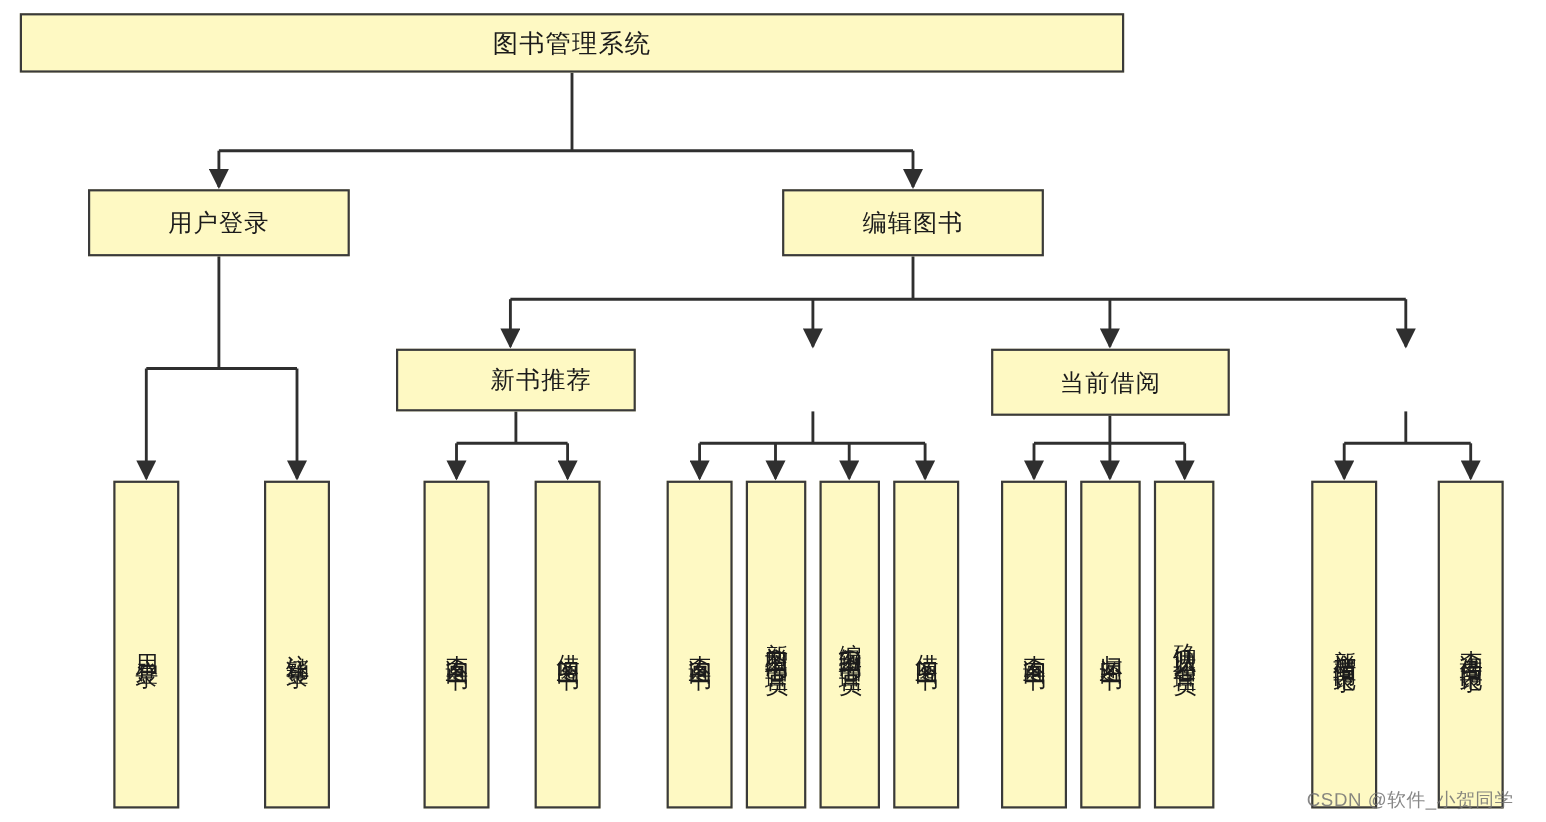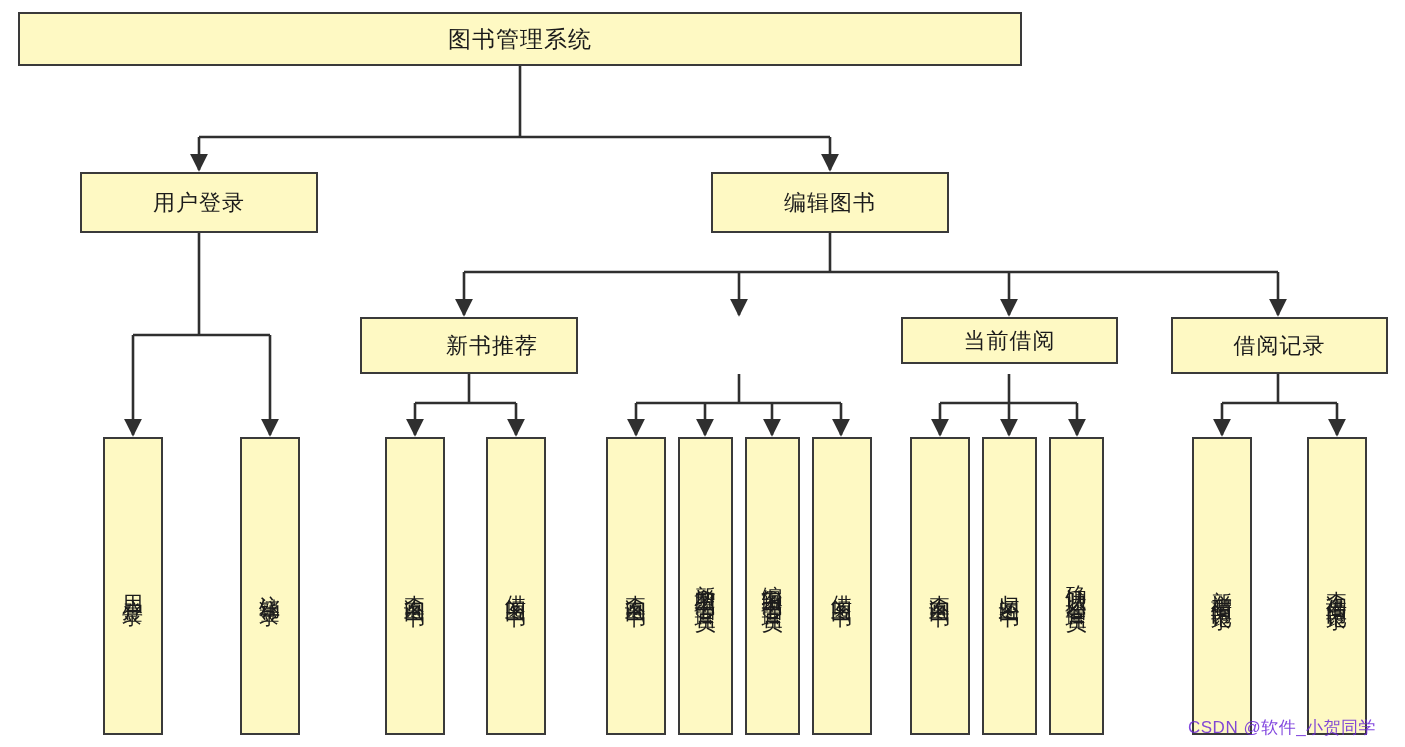--- a/index.html
+++ b/index.html
@@ -41,21 +41,21 @@
     letter-spacing:4px;
     line-height:1;
     white-space:nowrap;
     display:block;
   }
 
   .watermark{
     position:absolute;
     left:1188px;top:716px;
     font-size:17px;
-    color:#6d28d9;
+    color:#737373;
     opacity:.85;
     white-space:nowrap;
     letter-spacing:.5px;
   }
 </style>
 </head>
 <body>
 
 <div id="canvas">
 
@@ -116,25 +116,22 @@
   <div class="node h" style="left:80px;top:172px;width:238px;height:61px;">
     <span>用户登录</span>
   </div>
   <div class="node h" style="left:711px;top:172px;width:238px;height:61px;">
     <span>编辑图书</span>
   </div>
 
   <div class="node h" style="left:360px;top:317px;width:218px;height:57px;padding-left:46px;">
     <span>新书推荐</span>
   </div>
-  <div class="node h" style="left:901px;top:317px;width:217px;height:47px;">
+  <div class="node h" style="left:901px;top:317px;width:217px;height:61px;">
     <span>当前借阅</span>
-  </div>
-  <div class="node h" style="left:1171px;top:317px;width:217px;height:57px;">
-    <span>借阅记录</span>
   </div>
 
   <div class="node v" style="left:103px;top:437px;width:60px;height:298px;">
     <span class="vtext">用户登录</span>
   </div>
   <div class="node v" style="left:240px;top:437px;width:60px;height:298px;">
     <span class="vtext">注销登录</span>
   </div>
 
   <div class="node v" style="left:385px;top:437px;width:60px;height:298px;">

